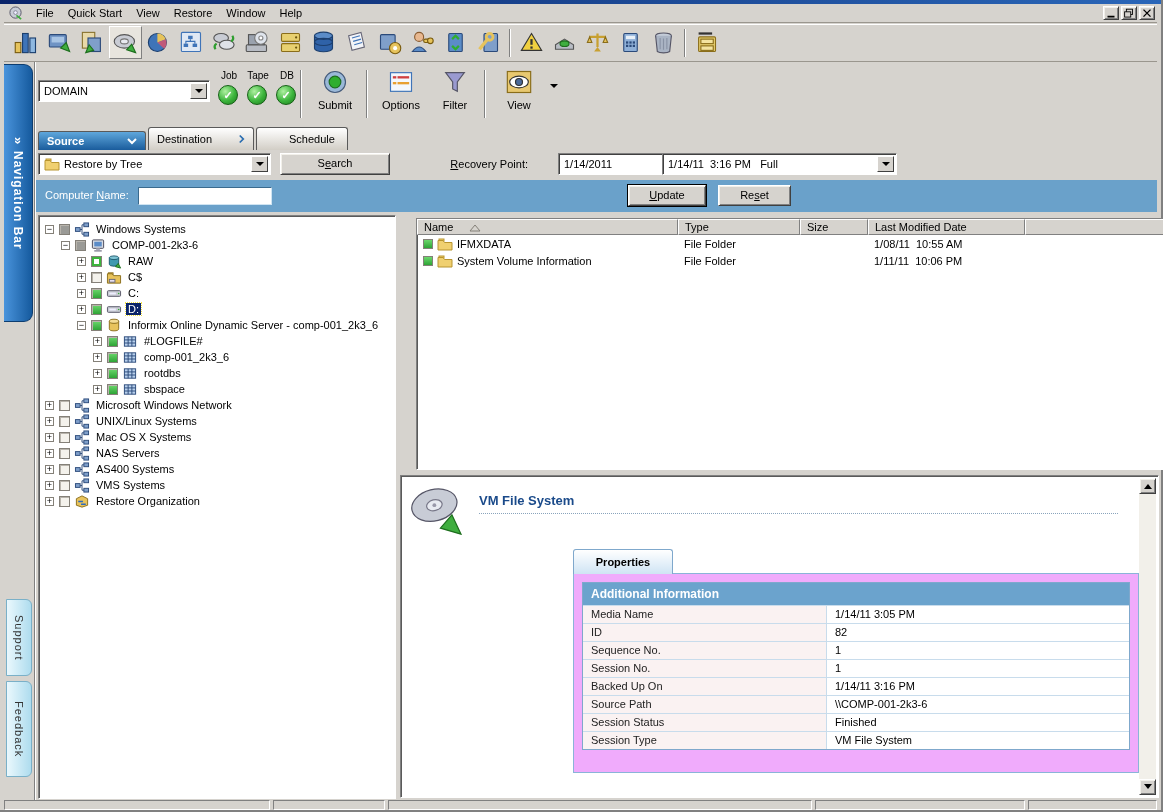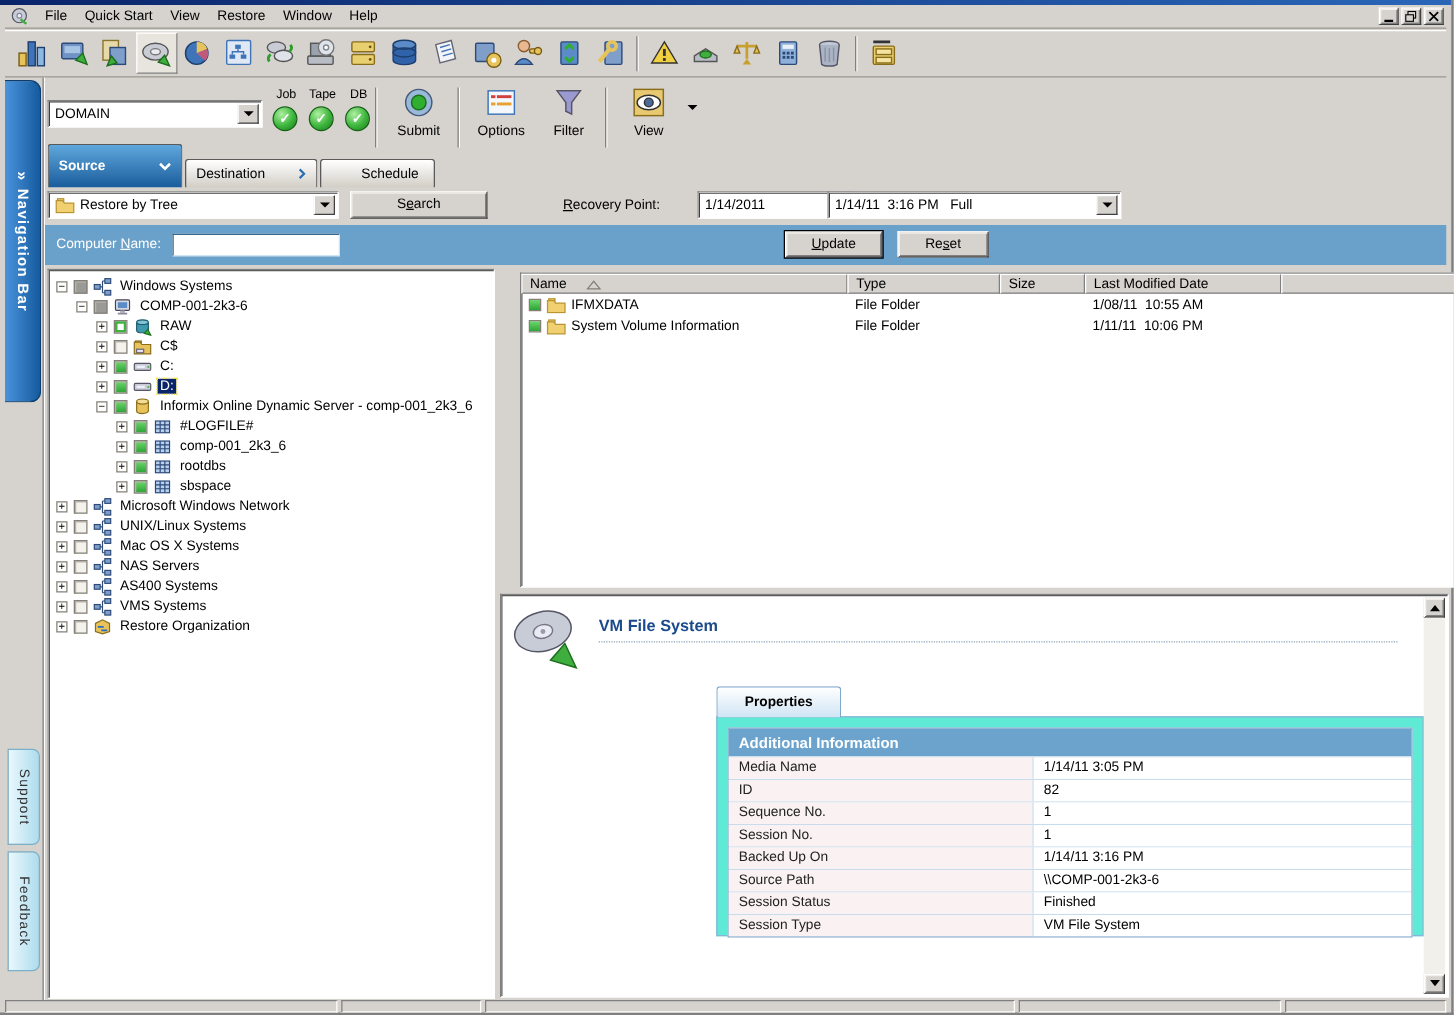--- a/index.html
+++ b/index.html
@@ -40,21 +40,21 @@
   .sphere { width:20px; height:20px; border-radius:50%; background:radial-gradient(circle at 35% 30%, #aef0a0, #3cb53c 55%, #1d7a1d); border:1px solid #156015; color:#fff; font-size:11px; font-weight:bold; line-height:19px; text-align:center; }
   .csep { position:absolute; top:8px; width:2px; height:48px; border-left:1px solid #808080; border-right:1px solid #fff; }
   .bigbtn { position:absolute; top:6px; width:54px; text-align:center; }
   .bigbtn .bicon { width:28px; height:28px; margin:0 auto 3px; }
   #view-arrow { position:absolute; top:26px; }
 
   
   #tabs-row { position:absolute; left:36px; top:125px; right:4px; height:25px; display:flex; align-items:flex-end; padding-left:2px; }
   .tab { height:23px; display:flex; align-items:center; justify-content:space-between; padding:0 8px; border:1px solid #5a5a5a; border-bottom:none; border-radius:3px 3px 0 0; background:linear-gradient(#ffffff,#d2cec6); margin-right:2px; }
   .tab .chev { margin-left:8px; }
-  .tab.active { height:35px; background:linear-gradient(#5fa7dc,#1a5c9c); color:#fff; font-weight:bold; }
+  .tab.active { height:19px; background:linear-gradient(#5fa7dc,#1a5c9c); color:#fff; font-weight:bold; }
   #tab-source { width:108px; } #tab-destination { width:106px; } #tab-schedule { width:92px;padding-left:32px; }
 
   
   #filter-row { position:absolute; left:36px; top:150px; right:4px; height:30px; }
   #mode-combo { position:absolute; left:2px; top:3px; width:233px; height:22px; }
   .cicon { width:16px; height:14px; margin-right:4px; }
   .btn { background:#d6d3ce; border:1px solid; border-color:#fff #404040 #404040 #fff; box-shadow:inset 1px 1px 0 #f2f0ea, inset -1px -1px 0 #808080; text-align:center; }
   #search-btn { position:absolute; left:244px; top:3px; width:110px; height:22px; line-height:19px; }
   #recovery-label { position:absolute; left:392px; top:8px; width:100px; text-align:right; }
   #date-combo { position:absolute; left:522px; top:3px; width:125px; height:22px; }
@@ -99,21 +99,21 @@
   .lcell { flex:none; padding:0 6px; display:flex; align-items:center; overflow:hidden; }
   .lcb { width:10px; height:10px; border:1px solid #848078; background:linear-gradient(#6cd86c,#2ea436); margin-right:4px; flex:none; }
   .licon { width:16px; height:14px; margin-right:4px; flex:none; }
 
   
   #details-panel { position:absolute; left:400px; top:475px; width:759px; height:323px; }
   #vm-icon { position:absolute; left:8px; top:5px; width:58px; height:58px; }
   #vm-title { position:absolute; left:78px; top:17px; font-size:13px; font-weight:bold; color:#1a4a8a; }
   #vm-dots { position:absolute; left:78px; right:40px; top:37px; border-bottom:1px dotted #8aa4bc; }
   #prop-tab { position:absolute; left:172px; top:73px; width:100px; height:25px; background:linear-gradient(#ffffff,#cfe4f4); border:1px solid #7fa8cc; border-bottom:none; border-radius:3px 3px 0 0; font-weight:bold; display:flex; align-items:center; justify-content:center; z-index:2; }
-  #prop-box { position:absolute; left:172px; top:97px; width:566px; height:176px; border:1px solid #8ab4d8; background:#5eead4; padding:8px; }
+  #prop-box { position:absolute; left:172px; top:97px; width:566px; height:200px; border:1px solid #8ab4d8; background:#f0abfc; padding:8px; }
   #prop-table { width:548px; border:1px solid #7fa8cc; background:#fff; }
   #prop-header { height:22px; background:#6ba3cd; color:#fff; font-weight:bold; font-size:12px; display:flex; align-items:center; padding-left:8px; }
   .prow { display:flex; height:18px; border-top:1px solid #c8dcec; }
   .pkey { width:244px; background:#faf2f2; border-right:1px solid #c8dcec; padding:2px 8px; font-size:11px; color:#222; }
   .pval { flex:1; background:#fff; padding:2px 8px; font-size:11px; }
   #vscroll { position:absolute; right:2px; top:2px; bottom:2px; width:17px; background:#f2f0ea; display:flex; flex-direction:column; justify-content:space-between; }
   .sbtn { width:17px; height:16px; display:flex; align-items:center; justify-content:center; }
   .tri-up { width:0; height:0; border:4px solid transparent; border-bottom:5px solid #000; margin-bottom:3px; }
   .tri-dn { width:0; height:0; border:4px solid transparent; border-top:5px solid #000; margin-top:3px; }
 

